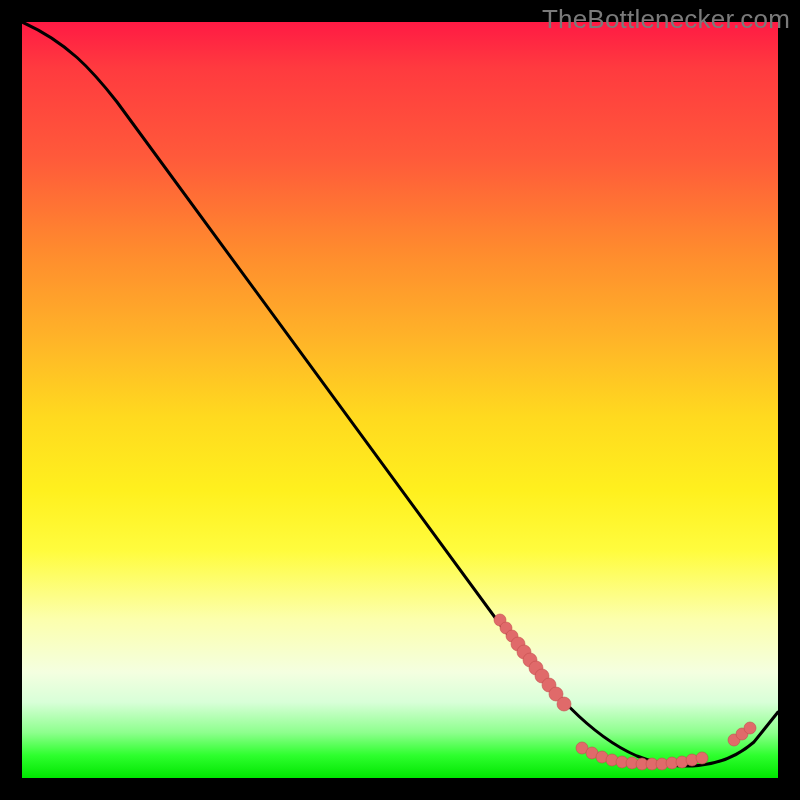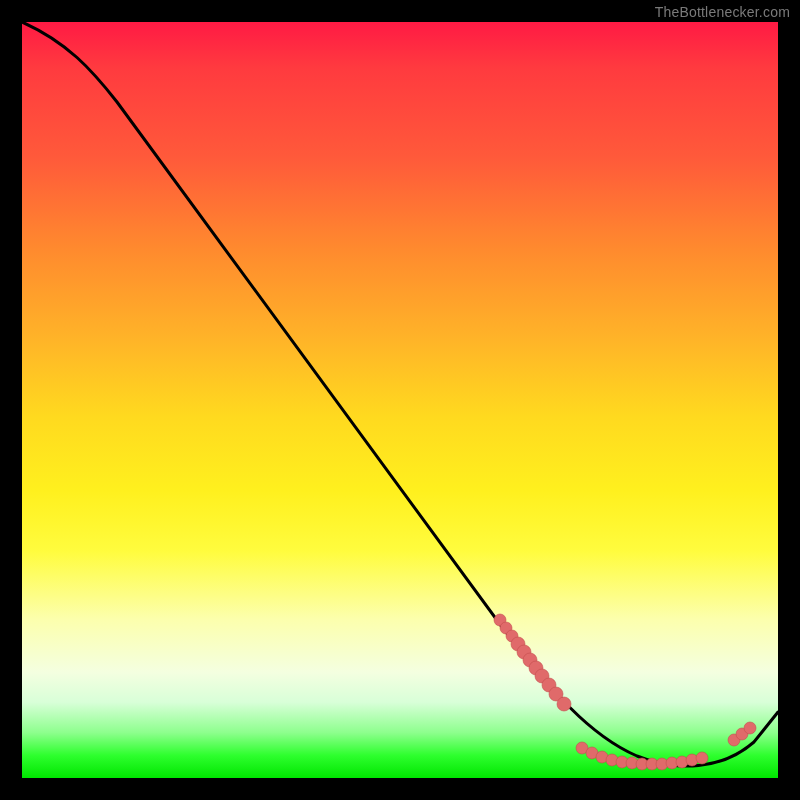--- a/index.html
+++ b/index.html
@@ -48,21 +48,21 @@
     top: 0;
     width: 100%;
     height: 100%;
     pointer-events: none;
   }
   .attribution {
     position: absolute;
     top: 4px;
     right: 10px;
     color: #7a7a7a;
-    font-size: 14px;
+    font-size: 26px;
     letter-spacing: 0.2px;
     font-weight: 400;
     user-select: none;
   }
 </style>
 </head>
 <body>
 
 <div class="stage">
 

